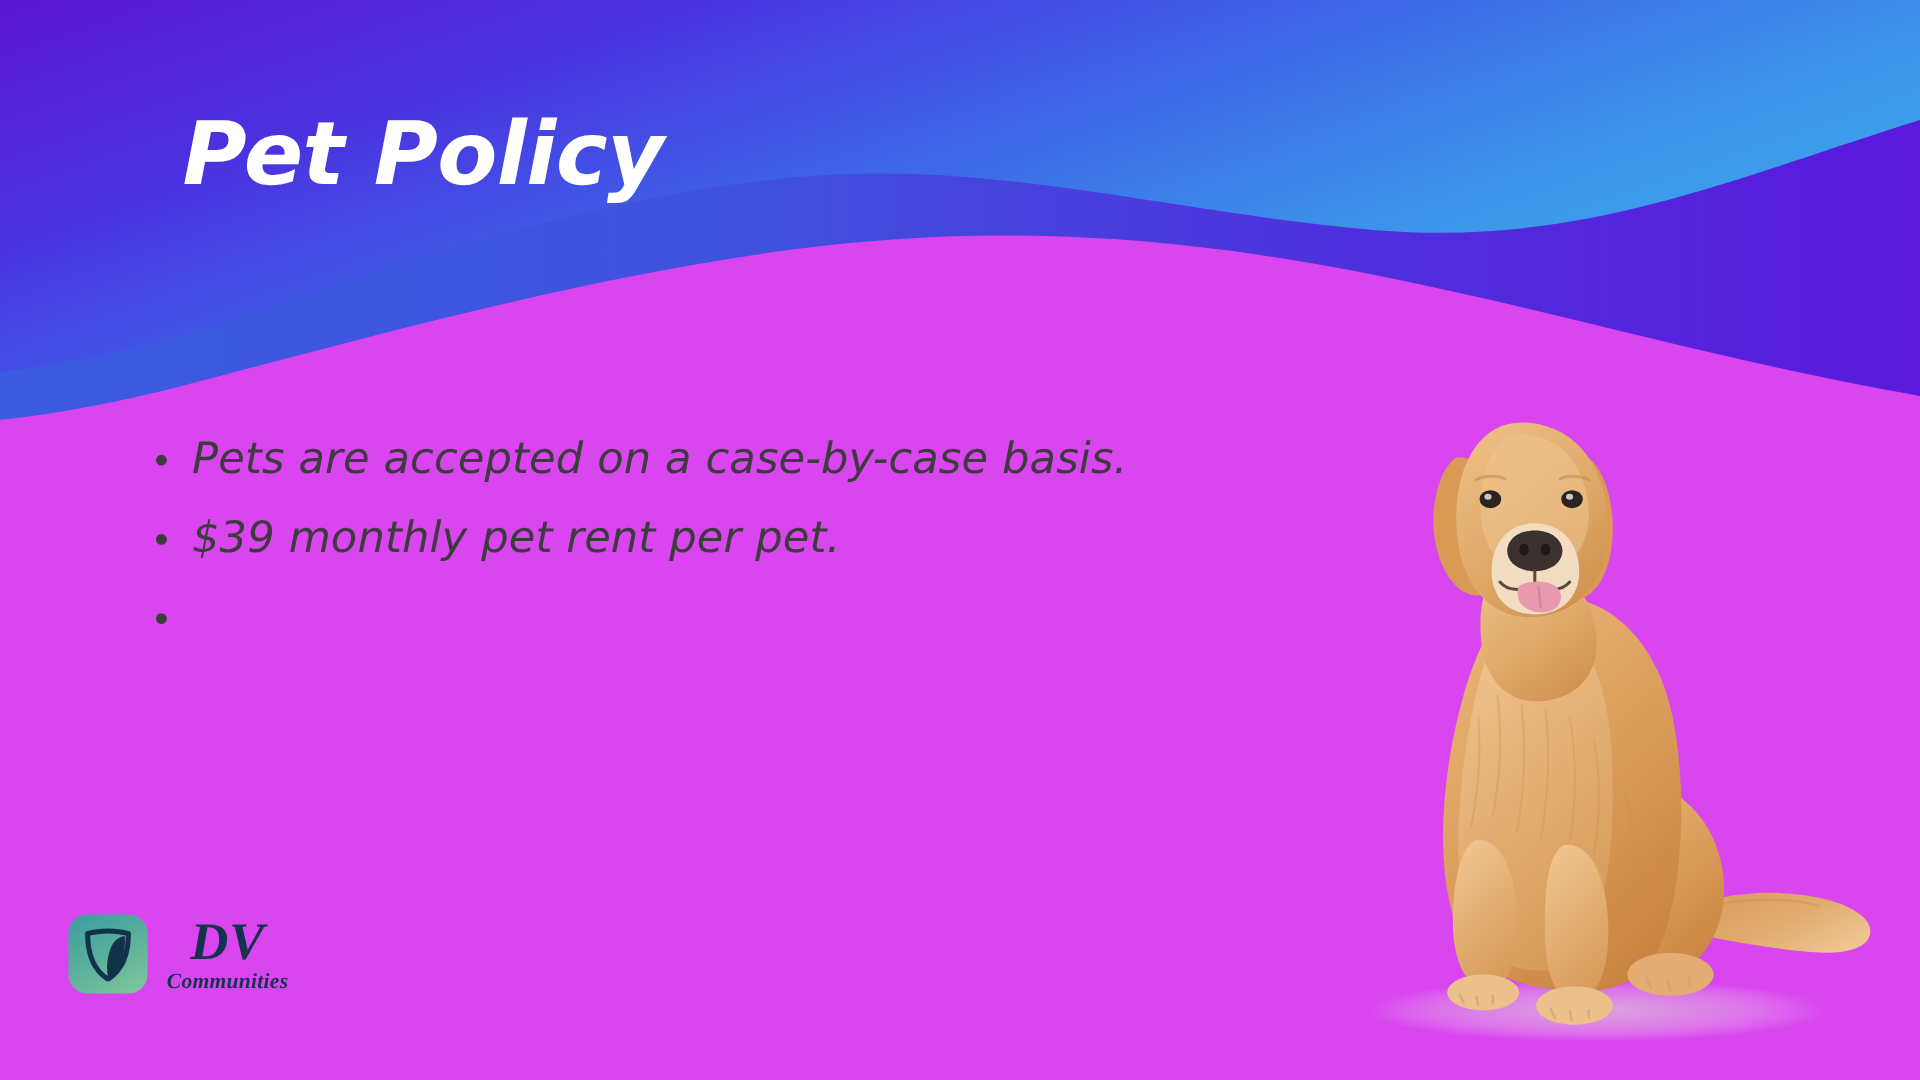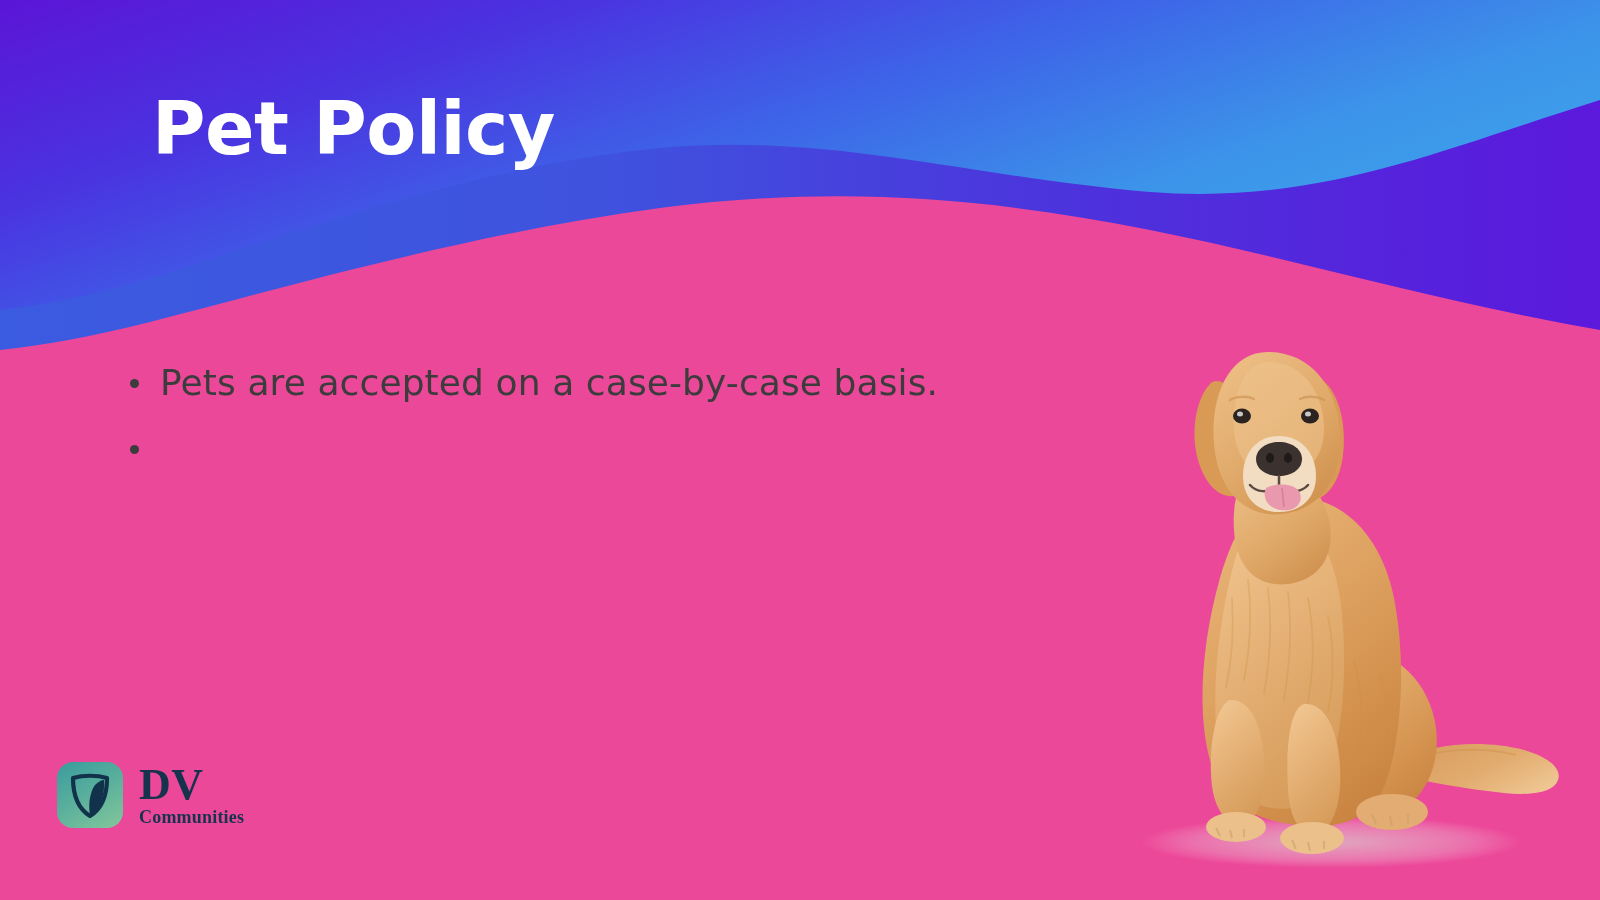--- a/index.html
+++ b/index.html
@@ -11,22 +11,23 @@
     height: 900px;
     overflow: hidden;
     font-family: "Liberation Sans", sans-serif;
     background: #FAFAFA;
   }
 
   .slide {
     position: relative;
     width: 1600px;
     height: 900px;
-    background: #ec4899;
+    background: #d946ef;
     overflow: hidden;
+    font-style: italic;
   }
 
   
   .header-waves {
     position: absolute;
     top: 0;
     left: 0;
     width: 1600px;
     height: 400px;
     z-index: 1;
@@ -124,21 +125,21 @@
     flex: 0 0 auto;
   }
   .logo-mark svg {
     display: block;
     width: 42px;
     height: 46px;
   }
   .logo-wordmark {
     display: flex;
     flex-direction: column;
-    align-items: flex-start;
+    align-items: center;
     line-height: 1;
   }
   .logo-dv {
     font-family: "Liberation Serif", serif;
     font-size: 44px;
     font-weight: 700;
     color: #16334E;
     letter-spacing: 0.5px;
     line-height: 0.95;
   }
@@ -298,20 +299,24 @@
     </svg>
   </div>
 
   <ul class="bullet-list">
     <li class="bullet-item">
       <span class="bullet-dot"></span>
       <span>Pets are accepted on a case-by-case basis.</span>
     </li>
     <li class="bullet-item">
       <span class="bullet-dot"></span>
+      <span>$39 monthly pet rent per pet.</span>
+    </li>
+    <li class="bullet-item">
+      <span class="bullet-dot"></span>
     </li>
   </ul>
 
   <div class="logo">
     <div class="logo-mark">
       <svg viewBox="0 0 42 46" xmlns="http://www.w3.org/2000/svg">
 
         <path d="M4,6 C14,3 28,3 38,6 C38,22 34,36 21,44 C8,36 4,22 4,6 Z" fill="none" stroke="#12324C" stroke-width="4.2" stroke-linejoin="round"></path>
 
         <path d="M35,8 C36,22 32,35 21,43 C19,32 21,20 26,13 C29,10 32,8 35,8 Z" fill="#12324C"></path>

